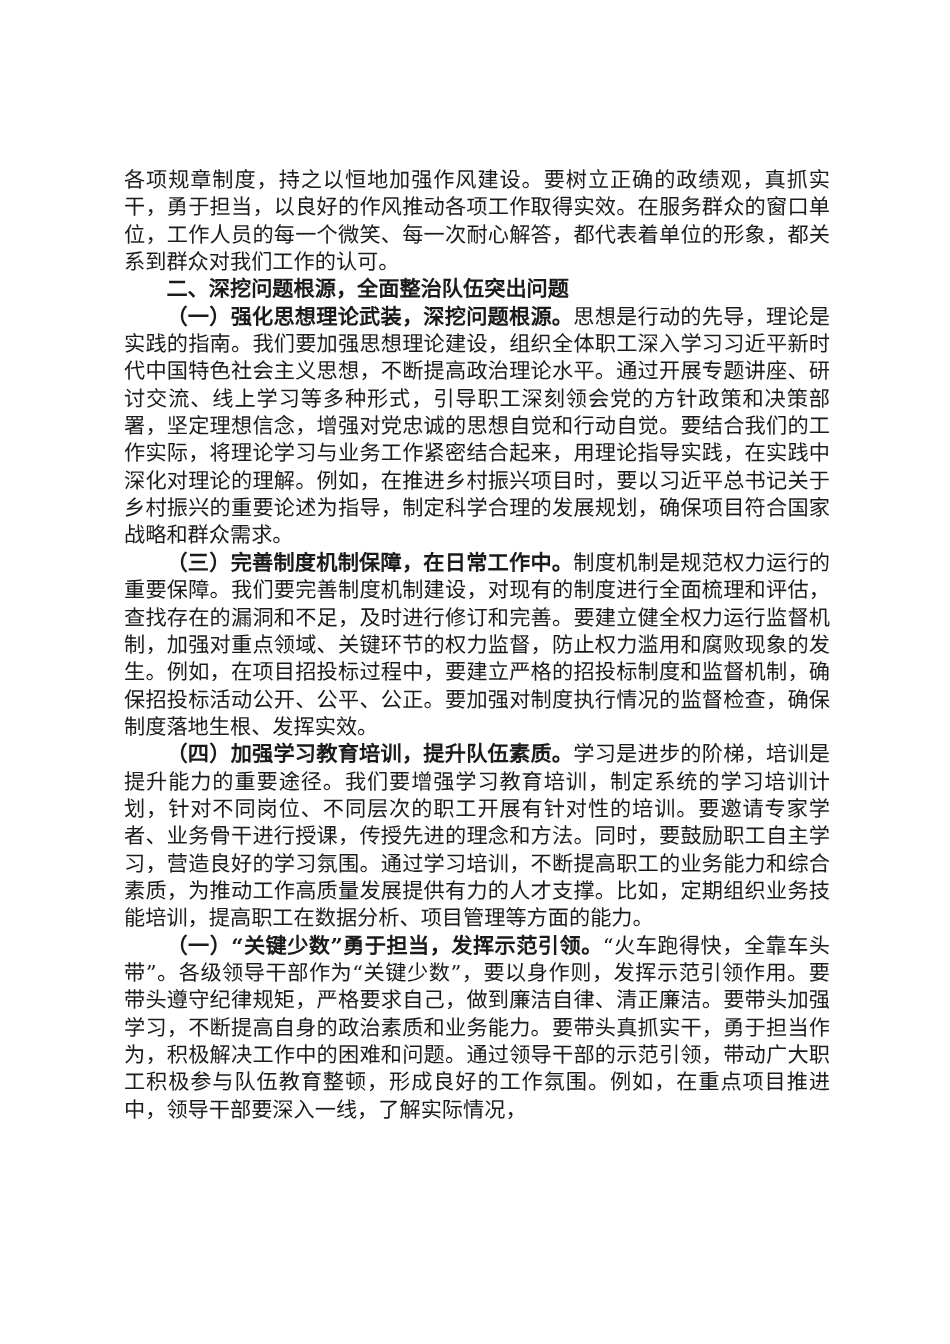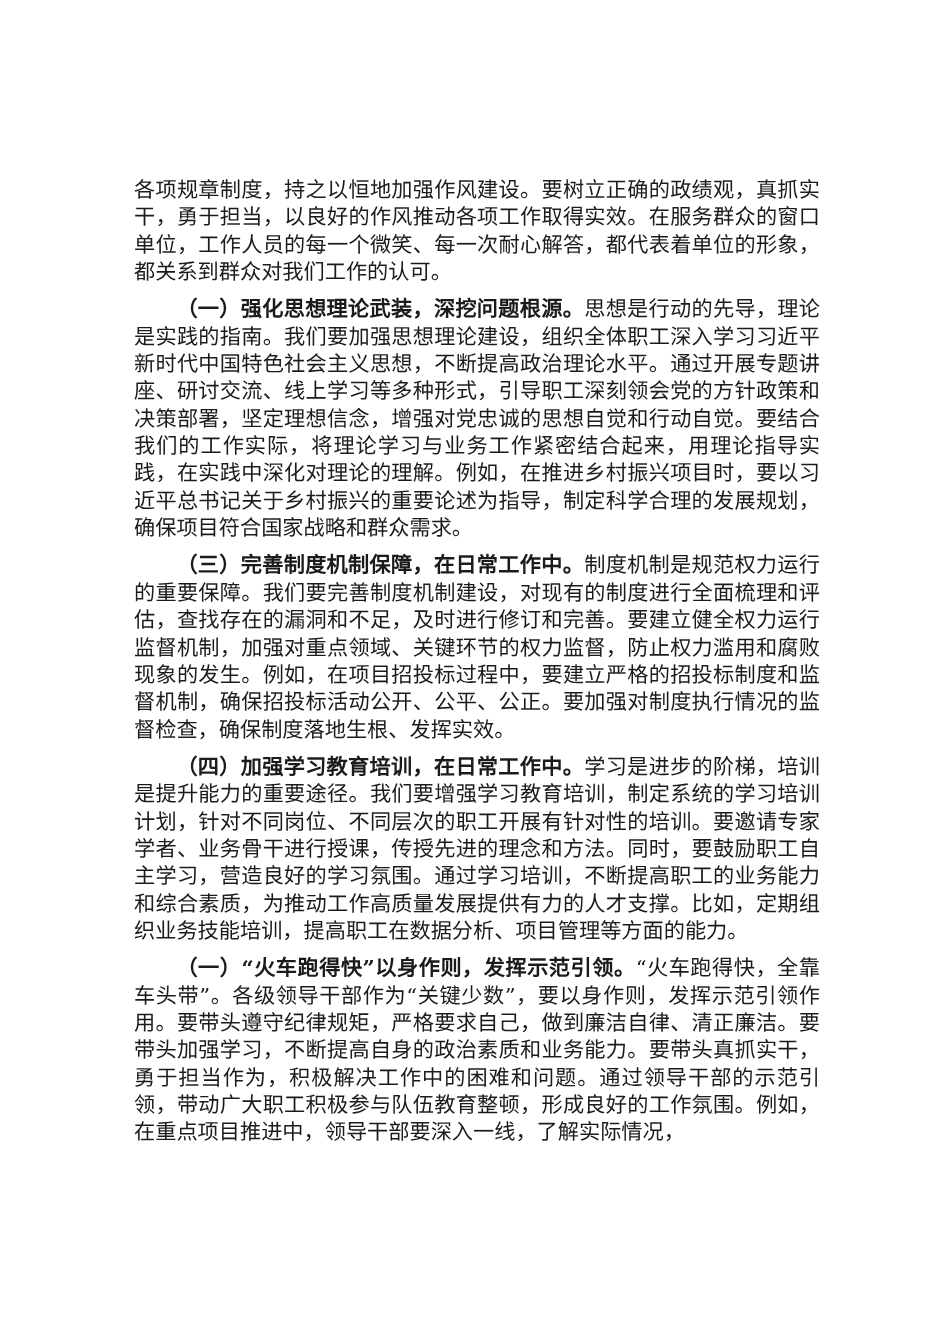--- a/index.html
+++ b/index.html
@@ -23,21 +23,21 @@
     box-sizing: border-box;
   }
   .page-body {
     position: absolute;
     left: 124px;
     top: 166px;
     width: 706px;
   }
   
   .para {
-    margin: 10px;
+    margin: 0;
     padding: 0;
     font-size: 21.2px;
     line-height: 27.35px;
     color: #1b1b1b;
     text-align: justify;
     text-justify: inter-ideograph;
     letter-spacing: 0;
     font-family: "DejaVu Serif", "Liberation Serif", serif;
     word-break: break-all;
     text-indent: 0;
@@ -62,33 +62,36 @@
 </head>
 <body>
 
 <div class="page">
   <div class="page-body">
 
     <p class="para">
       <span class="rest">各项规章制度，持之以恒地加强作风建设。要树立正确的政绩观，真抓实干，勇于担当，以良好的作风推动各项工作取得实效。在服务群众的窗口单位，工作人员的每一个微笑、每一次耐心解答，都代表着单位的形象，都关系到群众对我们工作的认可。</span>
     </p>
 
+    <p class="para heading">
+      <span class="lead">二、深挖问题根源，全面整治队伍突出问题</span>
+    </p>
 
     <p class="para indent">
       <span class="lead">（一）强化思想理论武装，深挖问题根源。</span><span class="rest">思想是行动的先导，理论是实践的指南。我们要加强思想理论建设，组织全体职工深入学习习近平新时代中国特色社会主义思想，不断提高政治理论水平。通过开展专题讲座、研讨交流、线上学习等多种形式，引导职工深刻领会党的方针政策和决策部署，坚定理想信念，增强对党忠诚的思想自觉和行动自觉。要结合我们的工作实际，将理论学习与业务工作紧密结合起来，用理论指导实践，在实践中深化对理论的理解。例如，在推进乡村振兴项目时，要以习近平总书记关于乡村振兴的重要论述为指导，制定科学合理的发展规划，确保项目符合国家战略和群众需求。</span>
     </p>
 
 
     <p class="para indent">
       <span class="lead">（三）完善制度机制保障，在日常工作中。</span><span class="rest">制度机制是规范权力运行的重要保障。我们要完善制度机制建设，对现有的制度进行全面梳理和评估，查找存在的漏洞和不足，及时进行修订和完善。要建立健全权力运行监督机制，加强对重点领域、关键环节的权力监督，防止权力滥用和腐败现象的发生。例如，在项目招投标过程中，要建立严格的招投标制度和监督机制，确保招投标活动公开、公平、公正。要加强对制度执行情况的监督检查，确保制度落地生根、发挥实效。</span>
     </p>
 
     <p class="para indent">
-      <span class="lead">（四）加强学习教育培训，在日常工作中。</span><span class="rest">学习是进步的阶梯，培训是提升能力的重要途径。我们要增强学习教育培训，制定系统的学习培训计划，针对不同岗位、不同层次的职工开展有针对性的培训。要邀请专家学者、业务骨干进行授课，传授先进的理念和方法。同时，要鼓励职工自主学习，营造良好的学习氛围。通过学习培训，不断提高职工的业务能力和综合素质，为推动工作高质量发展提供有力的人才支撑。比如，定期组织业务技能培训，提高职工在数据分析、项目管理等方面的能力。</span>
+      <span class="lead">（四）加强学习教育培训，提升队伍素质。</span><span class="rest">学习是进步的阶梯，培训是提升能力的重要途径。我们要增强学习教育培训，制定系统的学习培训计划，针对不同岗位、不同层次的职工开展有针对性的培训。要邀请专家学者、业务骨干进行授课，传授先进的理念和方法。同时，要鼓励职工自主学习，营造良好的学习氛围。通过学习培训，不断提高职工的业务能力和综合素质，为推动工作高质量发展提供有力的人才支撑。比如，定期组织业务技能培训，提高职工在数据分析、项目管理等方面的能力。</span>
     </p>
 
 
     <p class="para indent">
-      <span class="lead">（一）“火车跑得快”以身作则，发挥示范引领。</span><span class="rest">“火车跑得快，全靠车头带”。各级领导干部作为“关键少数”，要以身作则，发挥示范引领作用。要带头遵守纪律规矩，严格要求自己，做到廉洁自律、清正廉洁。要带头加强学习，不断提高自身的政治素质和业务能力。要带头真抓实干，勇于担当作为，积极解决工作中的困难和问题。通过领导干部的示范引领，带动广大职工积极参与队伍教育整顿，形成良好的工作氛围。例如，在重点项目推进中，领导干部要深入一线，了解实际情况，</span>
+      <span class="lead">（一）“关键少数”勇于担当，发挥示范引领。</span><span class="rest">“火车跑得快，全靠车头带”。各级领导干部作为“关键少数”，要以身作则，发挥示范引领作用。要带头遵守纪律规矩，严格要求自己，做到廉洁自律、清正廉洁。要带头加强学习，不断提高自身的政治素质和业务能力。要带头真抓实干，勇于担当作为，积极解决工作中的困难和问题。通过领导干部的示范引领，带动广大职工积极参与队伍教育整顿，形成良好的工作氛围。例如，在重点项目推进中，领导干部要深入一线，了解实际情况，</span>
     </p>
 
   </div>
 </div>
 
 </body></html>

